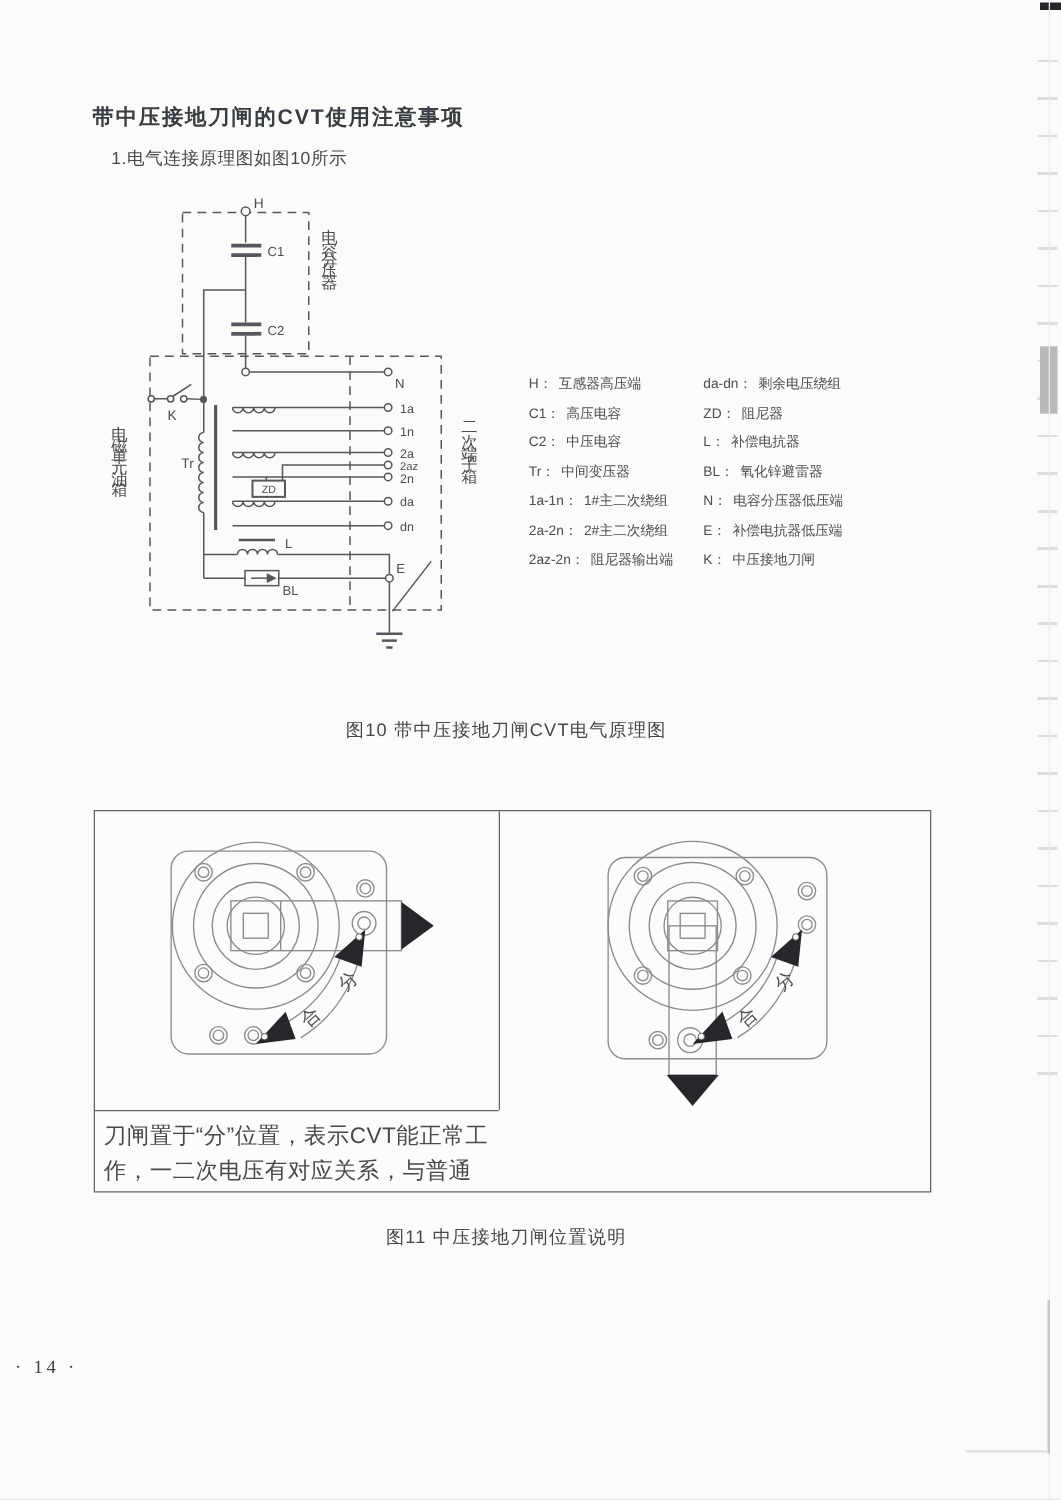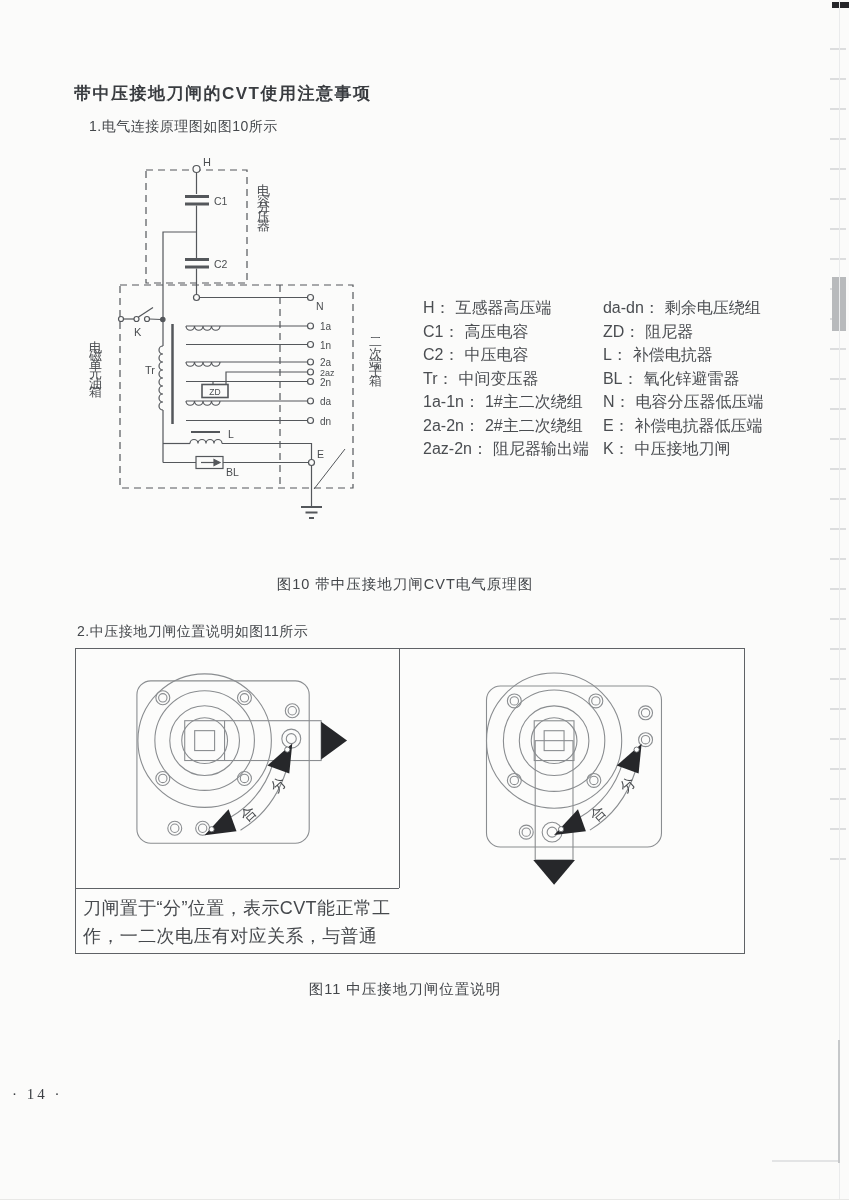--- a/index.html
+++ b/index.html
@@ -14,22 +14,22 @@
     left:74px;top:82px;font-size:17px;font-weight:bold;color:#393c40;letter-spacing:1.5px;
   }
   .sec{font-size:14px;color:#44474b;letter-spacing:0.5px;}
   .s1{left:77px;top:118px;margin-left:12px;}
   .s2{left:77px;top:623px;}
   .vlabel{
     writing-mode:vertical-rl;text-orientation:upright;
     font-size:13px;letter-spacing:9px;color:#4a4d51;line-height:13px;
   }
   .legend{
-    left:423px;top:296px;width:330px;display:flex;gap:14px;
-    font-size:16px;color:#4a4d51;
+    left:423px;top:296px;width:330px;display:flex;gap:24px;
+    font-size:11px;color:#4a4d51;
   }
   .lcol{display:flex;flex-direction:column;}
   .lrow{line-height:23.5px;white-space:nowrap;}
   .lrow .term{margin-right:5px;}
   .caption{left:0;width:810px;text-align:center;font-size:14.5px;color:#43464a;letter-spacing:1px;}
   .cap10{top:575px;}
   .cap11{top:980px;}
   .fig11{
     left:75px;top:648px;width:668px;height:304px;
     border:1.5px solid #5f6266;
@@ -203,21 +203,20 @@
       <div class="lrow"><span class="term">ZD：</span><span>阻尼器</span></div>
       <div class="lrow"><span class="term">L：</span><span>补偿电抗器</span></div>
       <div class="lrow"><span class="term">BL：</span><span>氧化锌避雷器</span></div>
       <div class="lrow"><span class="term">N：</span><span>电容分压器低压端</span></div>
       <div class="lrow"><span class="term">E：</span><span>补偿电抗器低压端</span></div>
       <div class="lrow"><span class="term">K：</span><span>中压接地刀闸</span></div>
     </div>
   </div>
 
   <div class="abs caption cap10">图10 带中压接地刀闸CVT电气原理图</div>
-  <div class="abs sec s2">2.中压接地刀闸位置说明如图11所示</div>
 
   <div class="abs fig11">
 
     <div class="cell">
       <svg width="323" height="239" viewBox="0 0 324 240">
         <g fill="none" stroke="#8a8d90" stroke-width="1.1">
           <rect x="61" y="32" width="173" height="163" rx="14"></rect>
           <circle cx="129" cy="92" r="67"></circle>
           <circle cx="129" cy="92" r="50"></circle>
           <circle cx="129" cy="92" r="35"></circle>

